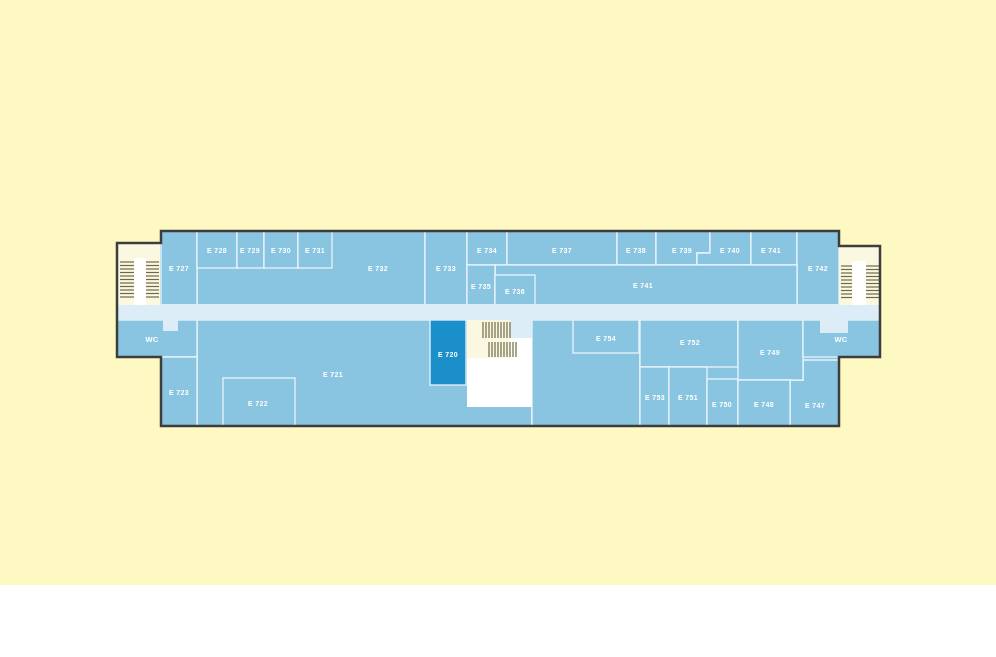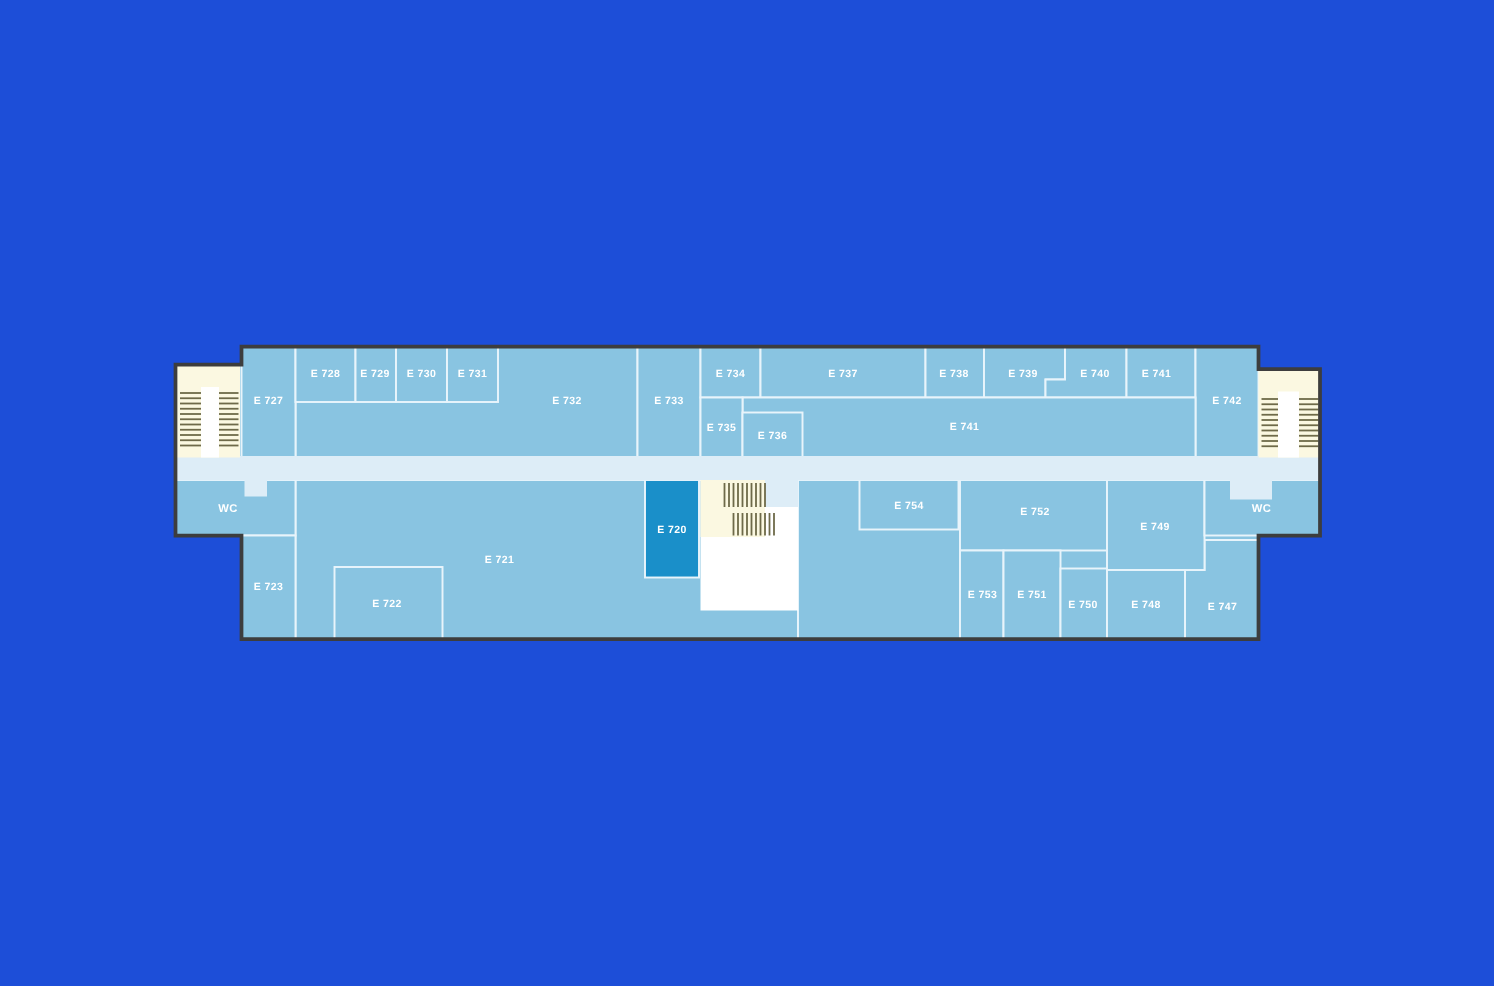--- a/index.html
+++ b/index.html
@@ -1,19 +1,19 @@
 <!DOCTYPE html>
 <html><head>
 <meta charset="utf-8">
 <style>
   html,body{margin:0;padding:0;background:#ffffff;}
   .canvas{
     position:relative;
-    width:996px;height:657px;
-    background:#1d4ed8;
+    width:996px;height:585px;
+    background:#fef9c3;
     font-family:"Liberation Sans", sans-serif;
     overflow:hidden;
   }
   svg{display:block;}
   .room-label{
     font-family:"Liberation Sans", sans-serif;
     font-weight:bold;
     fill:#ffffff;
     letter-spacing:0.3px;
     pointer-events:none;

